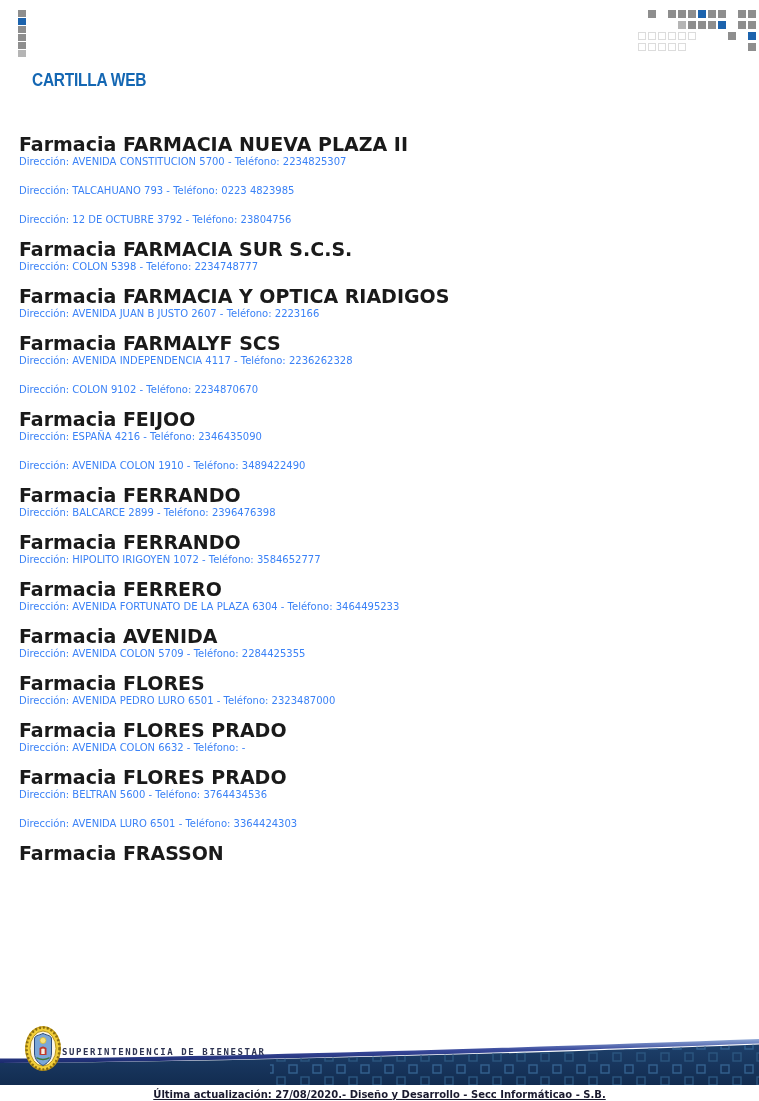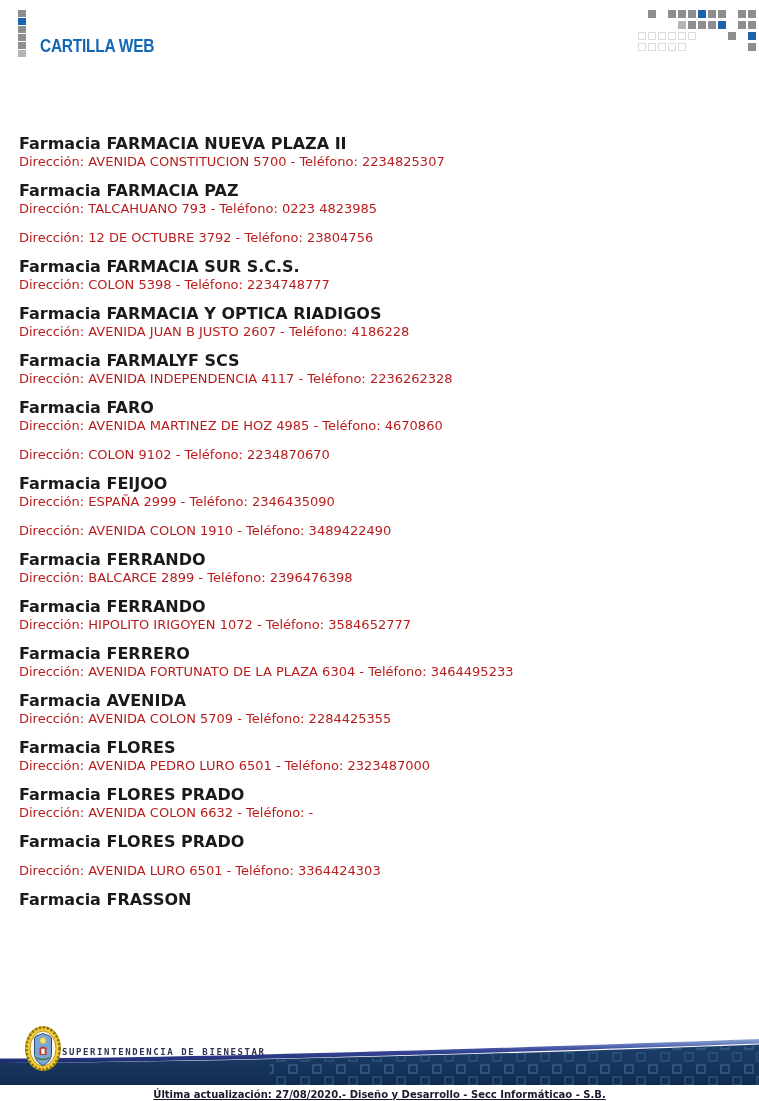--- a/index.html
+++ b/index.html
@@ -2,41 +2,41 @@
 <html><head>
 <meta charset="utf-8">
 <style>
   html,body{margin:0;padding:0;}
   body{
     width:759px;height:1101px;position:relative;background:#ffffff;
     font-family:"DejaVu Sans","Liberation Sans",sans-serif;overflow:hidden;
   }
   
   .header{position:absolute;top:0;left:0;width:759px;height:60px;background:#fff;}
-  .brand-wrap{position:absolute;top:8px;left:18px;display:flex;align-items:flex-end;}
+  .brand-wrap{position:absolute;top:8px;left:18px;display:flex;align-items:flex-start;flex-direction:column;}
   .logo-stack{display:flex;flex-direction:column;gap:1px;margin-top:2px;}
   .logo-stack .sq{width:8px;height:7px;}
   .brand-text{
     font-family:"Liberation Sans",sans-serif;font-weight:bold;font-size:18px;
     color:#1467b3;letter-spacing:-0.3px;margin-left:14px;margin-top:13px;
     transform:scaleX(.86);transform-origin:left center;white-space:nowrap;
   }
   .deco-grid{
     position:absolute;top:10px;right:1px;
     display:grid;grid-template-columns:repeat(12,10px);grid-auto-rows:11px;
   }
   .deco-grid .cell{width:8px;height:8px;}
   .deco-grid .cell.o{border:1px solid #dcdcdc;width:6px;height:6px;}
   
   .list{position:absolute;top:136px;left:19px;right:20px;}
   .entry{margin-bottom:13px;}
   .entry .name{
-    font-size:16px;font-weight:bold;color:#1a1a1a;line-height:16px;margin-bottom:2px;
-  }
-  .entry .detail{font-size:13px;color:#b91c1c;line-height:16px;}
+    font-size:19px;font-weight:bold;color:#1a1a1a;line-height:16px;margin-bottom:2px;
+  }
+  .entry .detail{font-size:10px;color:#3b82f6;line-height:16px;}
   
   .footer{position:absolute;bottom:0;left:0;width:759px;height:81px;}
   .crest{position:absolute;left:24px;top:5px;z-index:3;}
   .org-name{
     position:absolute;left:62px;top:27px;z-index:3;
     font-family:"DejaVu Sans Mono","Liberation Mono",monospace;
     font-weight:bold;font-size:9px;letter-spacing:1.6px;color:#2e3452;white-space:nowrap;
   }
   .swoosh{position:absolute;left:0;top:19px;z-index:1;}
   .caption{
@@ -111,55 +111,50 @@
     </div>
 </div>
 
 <div class="list">
   <div class="entry">
     <div class="name">Farmacia FARMACIA NUEVA PLAZA II</div>
     <div class="detail">Dirección: AVENIDA CONSTITUCION 5700 - Teléfono: 2234825307</div>
   </div>
 
   <div class="entry">
-    <div class="name">Farmacia FARMACIA PAZ</div>
     <div class="detail">Dirección: TALCAHUANO 793 - Teléfono: 0223 4823985</div>
   </div>
 
   <div class="entry">
     <div class="detail">Dirección: 12 DE OCTUBRE 3792 - Teléfono: 23804756</div>
   </div>
 
   <div class="entry">
     <div class="name">Farmacia FARMACIA SUR S.C.S.</div>
     <div class="detail">Dirección: COLON 5398 - Teléfono: 2234748777</div>
   </div>
 
   <div class="entry">
     <div class="name">Farmacia FARMACIA Y OPTICA RIADIGOS</div>
-    <div class="detail">Dirección: AVENIDA JUAN B JUSTO 2607 - Teléfono: 4186228</div>
+    <div class="detail">Dirección: AVENIDA JUAN B JUSTO 2607 - Teléfono: 2223166</div>
   </div>
 
   <div class="entry">
     <div class="name">Farmacia FARMALYF SCS</div>
     <div class="detail">Dirección: AVENIDA INDEPENDENCIA 4117 - Teléfono: 2236262328</div>
   </div>
 
-  <div class="entry">
-    <div class="name">Farmacia FARO</div>
-    <div class="detail">Dirección: AVENIDA MARTINEZ DE HOZ 4985 - Teléfono: 4670860</div>
-  </div>
 
   <div class="entry">
     <div class="detail">Dirección: COLON 9102 - Teléfono: 2234870670</div>
   </div>
 
   <div class="entry">
     <div class="name">Farmacia FEIJOO</div>
-    <div class="detail">Dirección: ESPAÑA 2999 - Teléfono: 2346435090</div>
+    <div class="detail">Dirección: ESPAÑA 4216 - Teléfono: 2346435090</div>
   </div>
 
   <div class="entry">
     <div class="detail">Dirección: AVENIDA COLON 1910 - Teléfono: 3489422490</div>
   </div>
 
   <div class="entry">
     <div class="name">Farmacia FERRANDO</div>
     <div class="detail">Dirección: BALCARCE 2899 - Teléfono: 2396476398</div>
   </div>
@@ -184,20 +179,21 @@
     <div class="detail">Dirección: AVENIDA PEDRO LURO 6501 - Teléfono: 2323487000</div>
   </div>
 
   <div class="entry">
     <div class="name">Farmacia FLORES PRADO</div>
     <div class="detail">Dirección: AVENIDA COLON 6632 - Teléfono: -</div>
   </div>
 
   <div class="entry">
     <div class="name">Farmacia FLORES PRADO</div>
+    <div class="detail">Dirección: BELTRAN 5600 - Teléfono: 3764434536</div>
   </div>
 
   <div class="entry">
     <div class="detail">Dirección: AVENIDA LURO 6501 - Teléfono: 3364424303</div>
   </div>
 
   <div class="entry">
     <div class="name">Farmacia FRASSON</div>
 
   </div>

